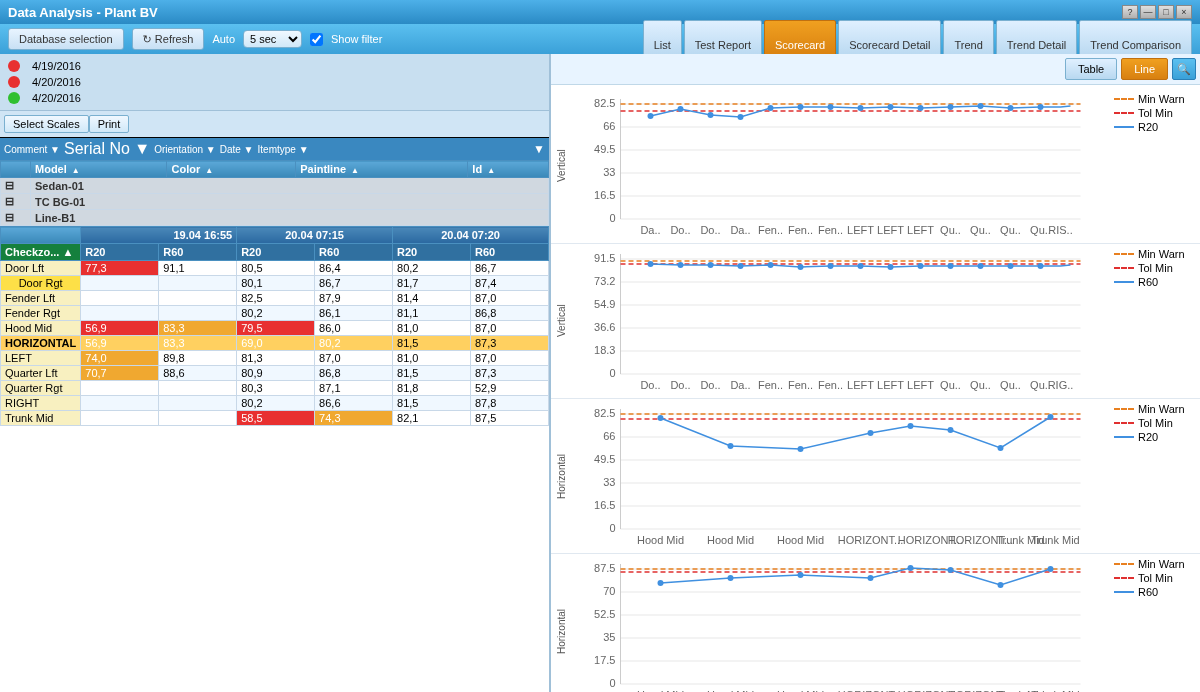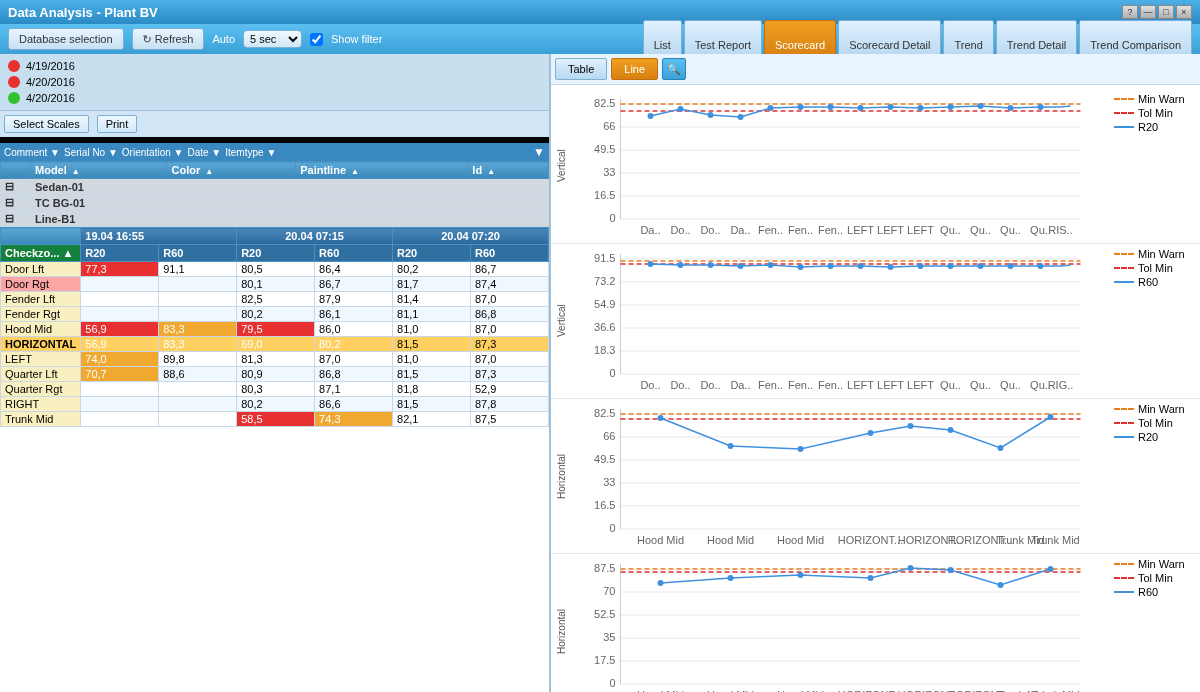--- a/index.html
+++ b/index.html
@@ -78,34 +78,34 @@
     }
 
     .date-list {
       padding: 4px;
       background: #c8dff0;
       border-bottom: 1px solid #a0c0d8;
     }
     .date-item {
       display: flex;
       align-items: center;
-      gap: 6px;
+      gap: 12px;
       padding: 2px 4px;
       font-size: 11px;
     }
     .dot { width: 12px; height: 12px; border-radius: 50%; display: inline-block; }
     .dot-red { background: #e83030; }
     .dot-green { background: #30c030; }
 
     .scale-toolbar {
       display: flex;
-      gap: 8px;
+      gap: 0;
       padding: 4px;
       background: #d0e5f5;
-      border-bottom: 6px solid #000000;
+      border-bottom: 1px solid #000000;
     }
     .scale-btn {
       background: linear-gradient(to bottom, #f0f8ff, #d0e8f8);
       border: 1px solid #7ab0d0;
       padding: 2px 8px;
       cursor: pointer;
       border-radius: 2px;
     }
 
     
@@ -147,21 +147,21 @@
     
     .right-panel {
       flex: 1;
       background: white;
       overflow-y: auto;
       border-left: 1px solid #a0c0d8;
     }
 
     .chart-toolbar {
       display: flex;
-      justify-content: flex-start;
+      justify-content: flex-end;
       padding: 4px;
       background: #e8f4ff;
       border-bottom: 1px solid #c0d8e8;
       gap: 4px;
     }
     .chart-mode-btn {
       background: linear-gradient(to bottom, #e0f0ff, #b8d8f0);
       border: 1px solid #7ab0d0;
       padding: 2px 12px;
       cursor: pointer;
@@ -295,21 +295,21 @@
       </div>
     </div>
 
     <div class="scale-toolbar">
       <button class="scale-btn">Select Scales</button>
       <button class="scale-btn">Print</button>
     </div>
 
     <div style="background:#3a88c0; padding:2px 4px; display:flex; gap:4px; align-items:center;">
       <span style="color:white; font-size:10px;">Comment ▼</span>
-      <span style="color:white; font-size:10px;">Serial No ▼</span>
+      <span style="color:white; font-size:16px;">Serial No ▼</span>
       <span style="color:white; font-size:10px;">Orientation ▼</span>
       <span style="color:white; font-size:10px;">Date ▼</span>
       <span style="color:white; font-size:10px;">Itemtype ▼</span>
       <span style="margin-left:auto; color:white; font-size:12px; cursor:pointer;">▼</span>
     </div>
 
     <div class="data-table-container">
       <table>
         <thead>
           <tr>
@@ -336,21 +336,21 @@
             <td>⊟</td>
             <td colspan="4">Line-B1</td>
           </tr>
         </tbody>
       </table>
 
       <table style="margin-top:0;">
         <thead>
           <tr>
             <th style="width:80px;"></th>
-            <th colspan="2" style="text-align:left; background:linear-gradient(to bottom,#4a88b8,#2a68a0);">19.04 16:55</th>
+            <th colspan="2" style="text-align:right; background:linear-gradient(to bottom,#4a88b8,#2a68a0);">19.04 16:55</th>
             <th colspan="2" style="text-align:center; background:linear-gradient(to bottom,#4a88b8,#2a68a0);">20.04 07:15</th>
             <th colspan="2" style="text-align:center; background:linear-gradient(to bottom,#4a88b8,#2a68a0);">20.04 07:20</th>
           </tr>
           <tr>
             <th style="background:#15803d; color:white;">Checkzo... ▲</th>
             <th style="background:#3070a0;">R20</th>
             <th style="background:#3070a0;">R60</th>
             <th style="background:#3070a0;">R20</th>
             <th style="background:#3070a0;">R60</th>
             <th style="background:#3070a0;">R20</th>
@@ -363,21 +363,21 @@
             <td style="background:#f8f0c0;">Door Lft</td>
             <td class="cell-red">77,3</td>
             <td>91,1</td>
             <td>80,5</td>
             <td>86,4</td>
             <td>80,2</td>
             <td>86,7</td>
           </tr>
 
           <tr>
-            <td style="background:#fca5a5;">Door Rgt</td>
+            <td style="background:#fde047;text-align:center;">Door Rgt</td>
             <td></td>
             <td></td>
             <td>80,1</td>
             <td>86,7</td>
             <td>81,7</td>
             <td>87,4</td>
           </tr>
 
           <tr>
             <td style="background:#f8f0c0;">Fender Lft</td>

